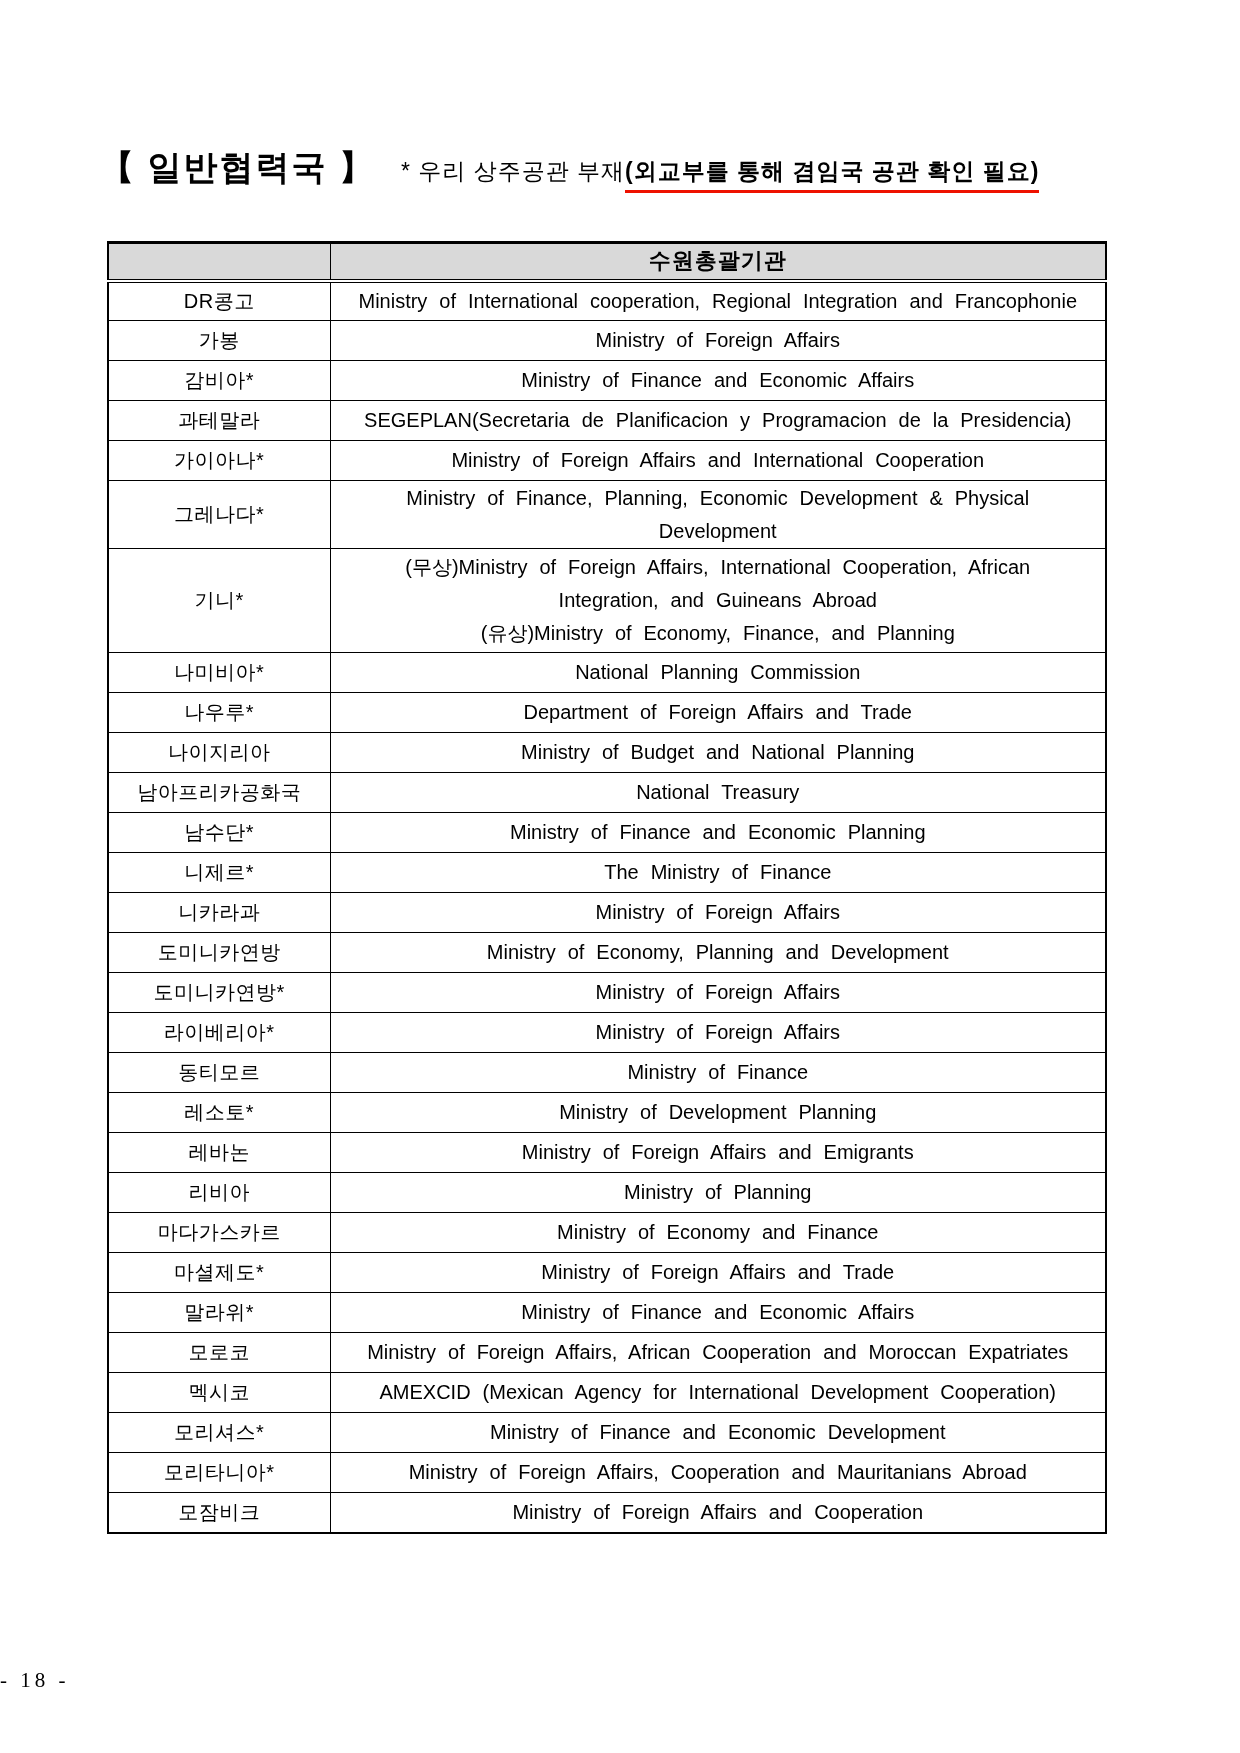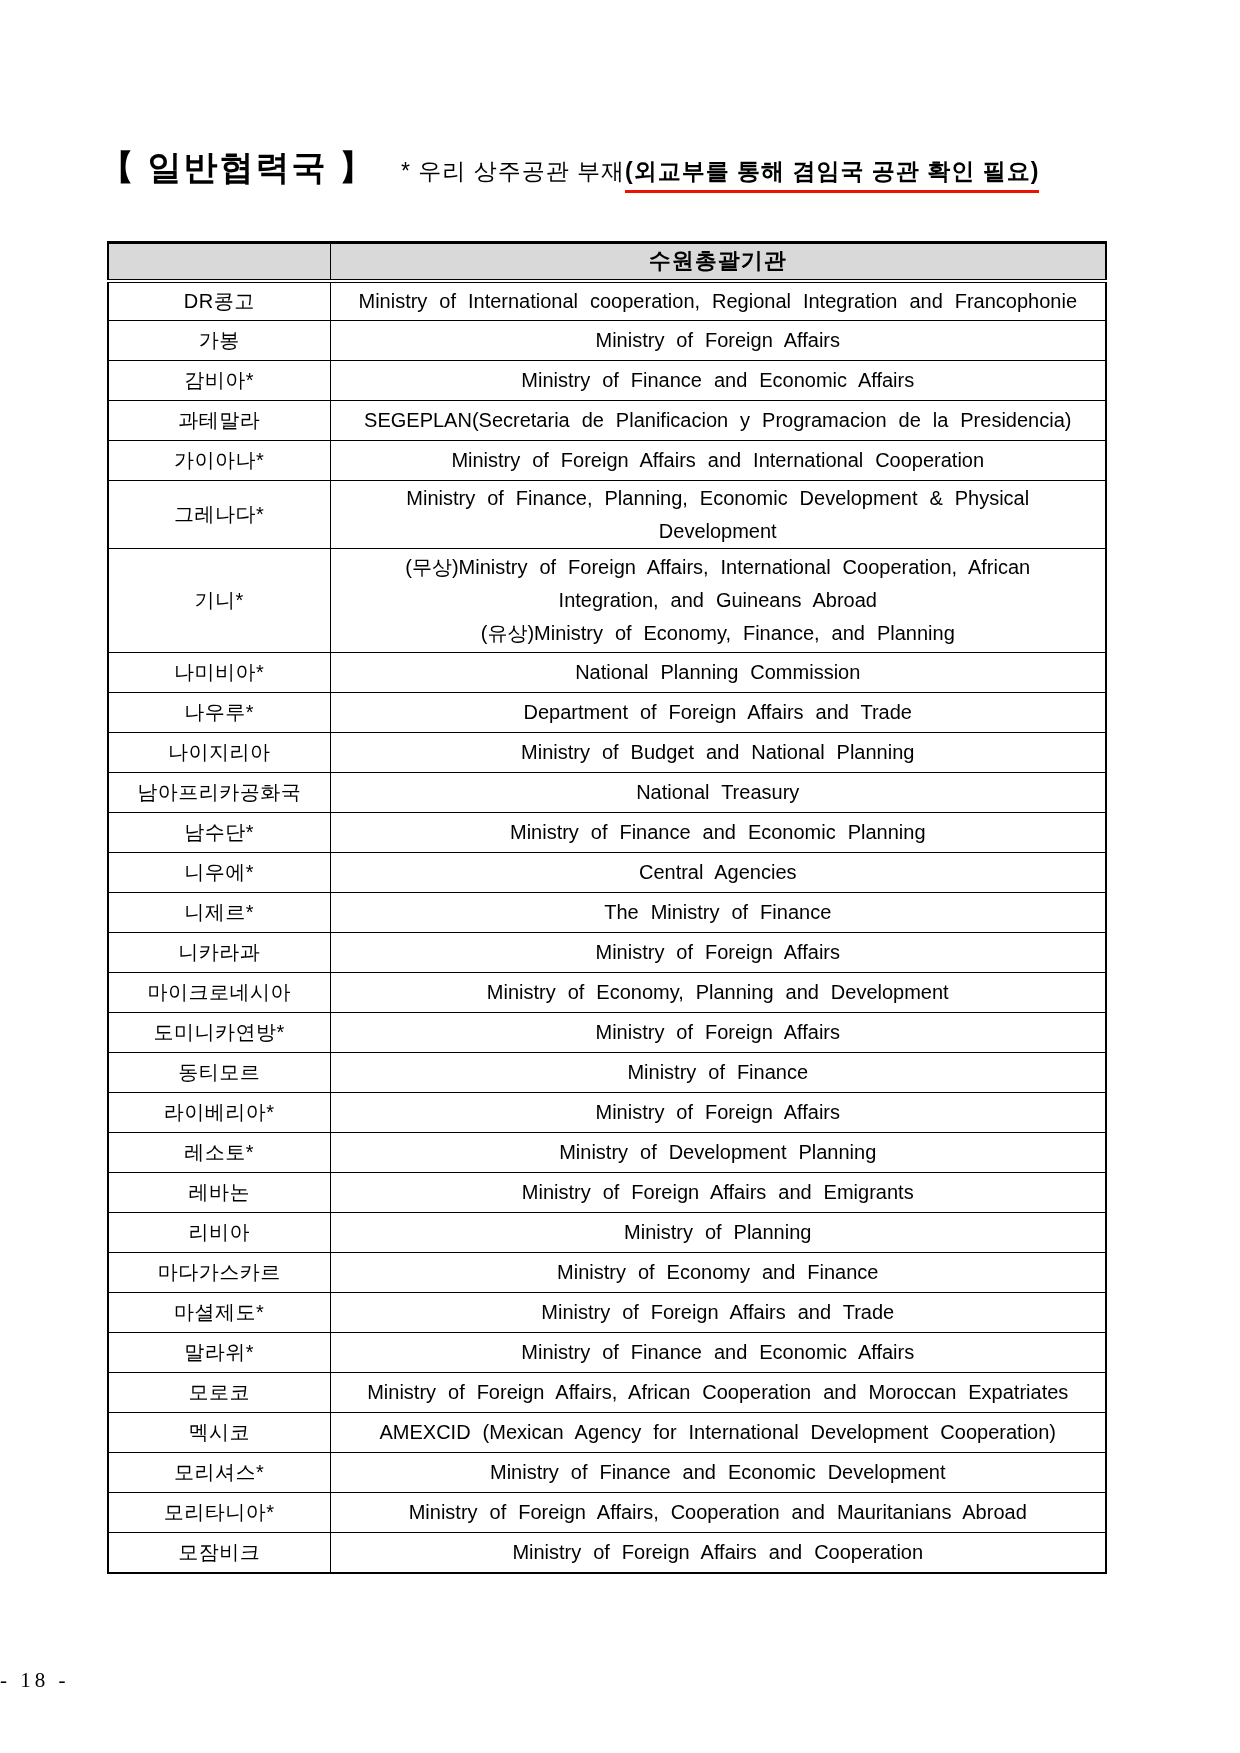--- a/index.html
+++ b/index.html
@@ -187,59 +187,53 @@
             <div class="agency-line">National Treasury</div>
           </td>
         </tr>
         <tr>
           <td class="country-cell">남수단*</td>
           <td class="agency-cell">
             <div class="agency-line">Ministry of Finance and Economic Planning</div>
           </td>
         </tr>
         <tr>
-          <td class="country-cell">니우에*</td>
-          <td class="agency-cell">
-            <div class="agency-line">Central Agencies</div>
-          </td>
-        </tr>
-        <tr>
           <td class="country-cell">니제르*</td>
           <td class="agency-cell">
             <div class="agency-line">The Ministry of Finance</div>
           </td>
         </tr>
         <tr>
           <td class="country-cell">니카라과</td>
           <td class="agency-cell">
             <div class="agency-line">Ministry of Foreign Affairs</div>
           </td>
         </tr>
         <tr>
-          <td class="country-cell">마이크로네시아</td>
+          <td class="country-cell">도미니카연방</td>
           <td class="agency-cell">
             <div class="agency-line">Ministry of Economy, Planning and Development</div>
           </td>
         </tr>
         <tr>
           <td class="country-cell">도미니카연방*</td>
           <td class="agency-cell">
             <div class="agency-line">Ministry of Foreign Affairs</div>
           </td>
         </tr>
         <tr>
+          <td class="country-cell">라이베리아*</td>
+          <td class="agency-cell">
+            <div class="agency-line">Ministry of Foreign Affairs</div>
+          </td>
+        </tr>
+        <tr>
           <td class="country-cell">동티모르</td>
           <td class="agency-cell">
             <div class="agency-line">Ministry of Finance</div>
-          </td>
-        </tr>
-        <tr>
-          <td class="country-cell">라이베리아*</td>
-          <td class="agency-cell">
-            <div class="agency-line">Ministry of Foreign Affairs</div>
           </td>
         </tr>
         <tr>
           <td class="country-cell">레소토*</td>
           <td class="agency-cell">
             <div class="agency-line">Ministry of Development Planning</div>
           </td>
         </tr>
         <tr>
           <td class="country-cell">레바논</td>

